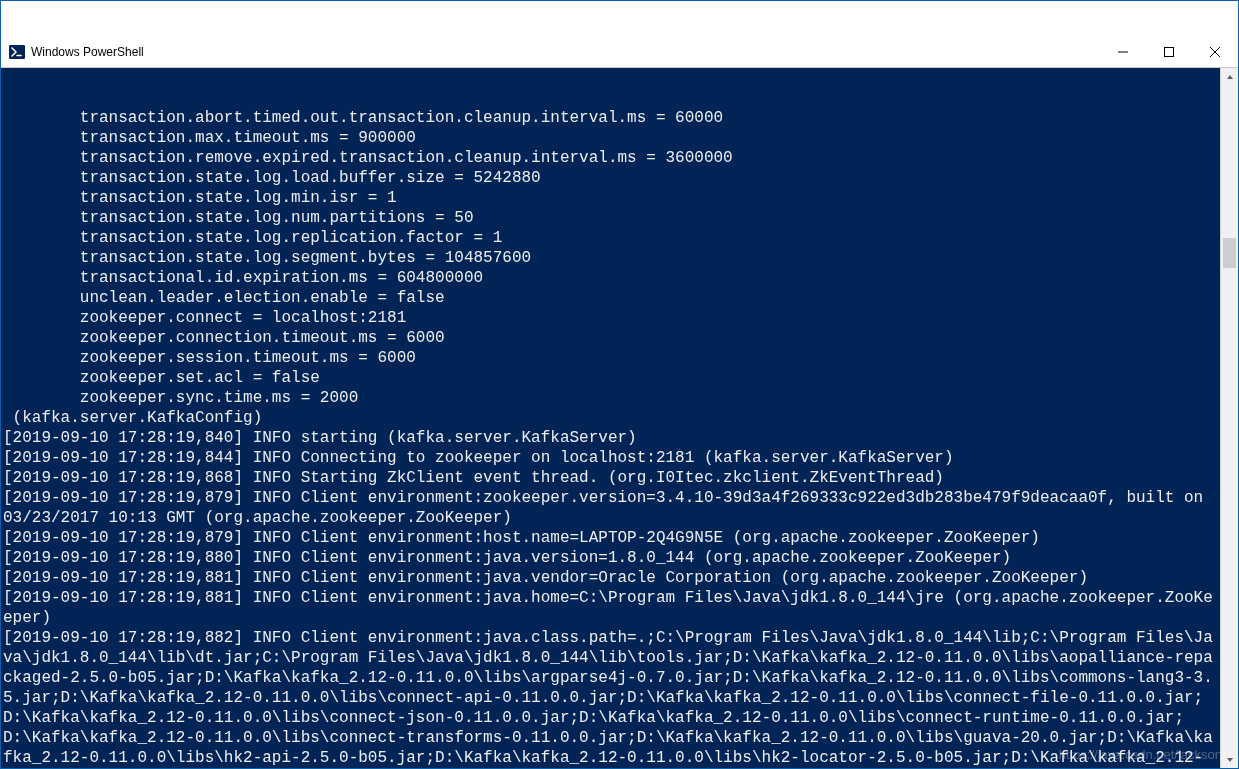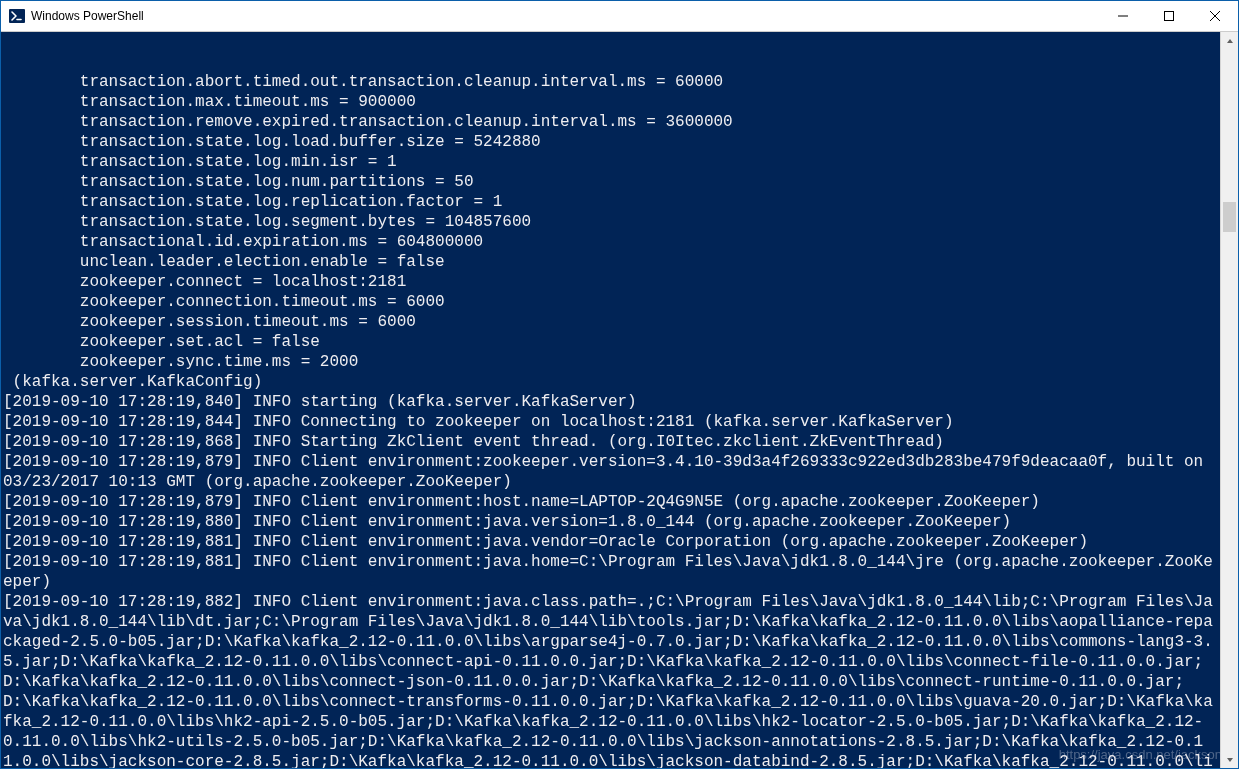--- a/index.html
+++ b/index.html
@@ -1,17 +1,17 @@
 <!DOCTYPE html>
 <html><head>
 <meta charset="utf-8">
 <style>
   html,body{margin:0;padding:0;height:100%;font-family:"Segoe UI",Tahoma,sans-serif;background:#fff;overflow:hidden;}
   .window{width:1239px;height:769px;border:1px solid #0b5faa;box-sizing:border-box;display:flex;flex-direction:column;position:relative;}
-  .titlebar{height:30px;background:#fff;display:flex;align-items:center;border-bottom:1px solid #ccc;flex:0 0 30px;}
+  .titlebar{height:30px;background:#fff;display:flex;align-items:center;border-bottom:1px solid #ccc;flex:0 0 30px;margin-top:36px;}
   .titlebar .app-icon{width:16px;height:16px;margin-left:8px;margin-right:6px;display:flex;align-items:center;justify-content:center;}
   .titlebar .title-text{font-size:12px;color:#000;}
   .titlebar .spacer{flex:1;}
   .win-btn{width:46px;height:30px;display:flex;align-items:center;justify-content:center;font-size:10px;color:#000;}
   .win-btn.close{}
   .client{flex:1;display:flex;min-height:0;}
   .console{flex:1;background:#012456;color:#eeedf0;font-family:"NSimSun","SimSun","Consolas","Courier New",monospace;font-size:16px;line-height:20px;white-space:pre;overflow:hidden;padding:0 2px 0 2px;letter-spacing:0px;}
   .console .content{white-space:pre-wrap;word-break:break-all;}
   .scrollbar{width:17px;background:#f0f0f0;position:relative;flex:0 0 17px;border-left:1px solid #d4d4d4;}
   .scroll-arrow{height:17px;width:17px;display:flex;align-items:center;justify-content:center;font-size:9px;color:#606060;position:absolute;left:0;}

